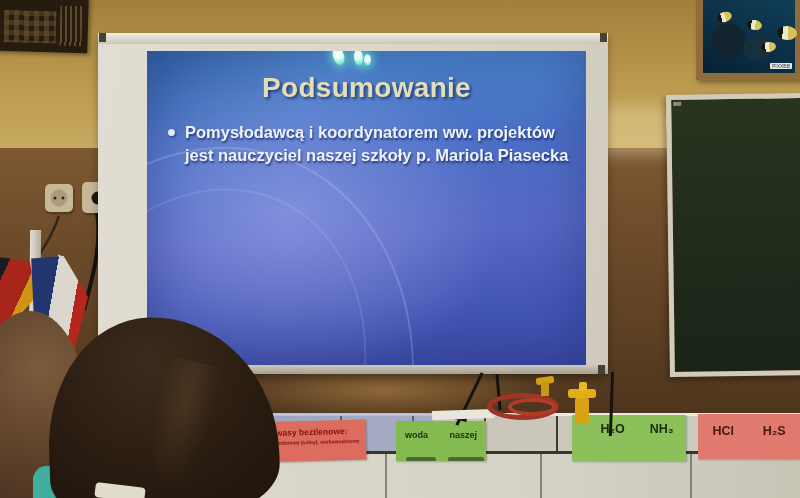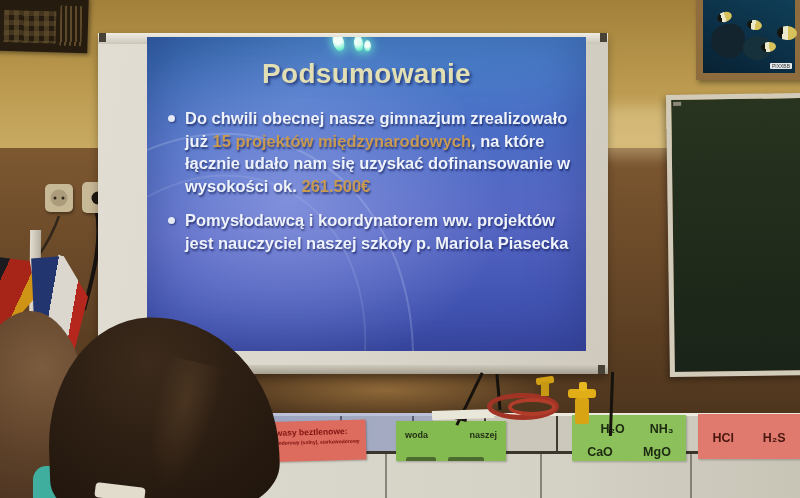--- a/index.html
+++ b/index.html
@@ -79,21 +79,21 @@
     background:linear-gradient(100deg,#e1ddd2 0%,#dad6cb 55%,#cfcabd 100%);
     border-radius:2px; box-shadow:0 4px 9px rgba(0,0,0,0.3); }
   .screen-topbar { position:absolute; left:0; top:0; width:100%; height:11px;
     background:linear-gradient(180deg,#f0ede4,#cbc6b9); }
   .screen-bottombar { position:absolute; left:0; bottom:0; width:100%; height:9px;
     background:linear-gradient(180deg,#cdc8bb,#a59f90); }
   .corner { position:absolute; width:7px; height:9px; background:#45403510; background:#474136; }
   .corner.tl { left:1px; top:0; } .corner.tr { right:1px; top:0; }
   .corner.bl { left:2px; bottom:0; } .corner.br { right:3px; bottom:0; }
   
-  .slide { position:absolute; left:49px; top:4px; width:439px; height:314px; overflow:hidden;
+  .slide { position:absolute; left:49px; top:18px; width:439px; height:314px; overflow:hidden;
     background:
       radial-gradient(ellipse 300px 240px at 32% 52%, rgba(165,175,238,0.55), rgba(165,175,238,0) 72%),
       radial-gradient(ellipse 260px 160px at 0% 0%, rgba(18,40,110,0.35), rgba(18,40,110,0) 70%),
       linear-gradient(176deg,#4b87cd 4%,#4a6ec5 32%,#5667c4 58%,#4254b2 84%,#3c4aa6 100%);
     box-shadow:inset 0 0 55px rgba(18,28,90,0.35); }
   .arc { position:absolute; border-radius:50%; border:2px solid rgba(225,235,255,0.2); }
   .arc.a1 { left:-170px; top:90px; width:430px; height:540px; transform:rotate(20deg); }
   .arc.a2 { left:-120px; top:130px; width:330px; height:430px; transform:rotate(24deg); opacity:0.6; }
   .glare { position:absolute; border-radius:50%;
     background:radial-gradient(circle at 50% 40%, #f2fff9 0 30%, #6deccb 75%, rgba(110,236,203,0) 100%);
@@ -121,31 +121,31 @@
   .tile-tint { position:absolute; left:0; top:0; width:235px; height:38px; background:rgba(118,138,205,0.42); }
   .groove { position:absolute; left:0; top:38px; width:100%; height:3px; background:#3a362c; }
   .front { position:absolute; left:0; top:41px; width:100%; height:44px;
     background:linear-gradient(90deg,#dbd8cd 0%,#d4d1c5 60%,#c8c4b6 100%); }
   .front-line { position:absolute; top:0; width:2px; height:100%; background:rgba(58,53,43,0.5); }
   
   .poster { position:absolute; box-shadow:1px 1px 2px rgba(0,0,0,0.25); overflow:hidden; }
   .poster.acids { left:55px; top:8px; width:113px; height:40px; background:#dd6b5e; transform:rotate(-1.5deg); }
   .poster.acids .p-title { margin-top:6px; text-align:center; font-size:8.5px; font-weight:bold; color:#801412; }
   .poster.acids .p-sub { margin-top:2px; text-align:center; font-size:5px; color:#7a1210; font-weight:bold; }
-  .poster.names { left:198px; top:8px; width:110px; height:40px; background:#84bb50; }
+  .poster.names { left:198px; top:8px; width:90px; height:40px; background:#84bb50; }
   .poster.names .p-row { display:flex; justify-content:space-between; padding:9px 9px 0 9px;
     font-size:9px; font-weight:bold; color:#233016; }
   .smudge { position:absolute; bottom:-2px; height:6px; background:rgba(30,42,20,0.55); border-radius:2px; }
   .poster.oxides { left:374px; top:2px; width:114px; height:46px; background:#8cc05a; }
   .poster.oxides .p-row, .poster.hcl .p-row { display:flex; justify-content:space-around;
     font-size:12.5px; font-weight:bold; color:#1d2a12; }
   .poster.oxides .p-row.r1 { margin-top:7px;margin-left:16px; }
   .poster.oxides .p-row.r2 { margin-top:9px; }
   .poster.hcl { left:500px; top:1px; width:102px; height:45px; background:#e17a6e; }
-  .poster.hcl .p-row { margin-top:17px; color:#49170f; }
+  .poster.hcl .p-row { margin-top:10px; color:#49170f; }
   
   .rod { position:absolute; background:#16120d; }
   .rod.r1 { left:468px; top:370px; width:3px; height:58px; transform:rotate(26deg); }
   .rod.r1b { left:449px; top:416px; width:18px; height:4px; transform:rotate(14deg); background:#1a150f; }
   .rod.r2 { left:610px; top:372px; width:3px; height:64px; transform:rotate(2deg); }
   .rod.r3 { left:497px; top:374px; width:3px; height:36px; transform:rotate(-5deg); }
   .coil { position:absolute; left:487px; top:393px; width:72px; height:27px;
     border:5px solid #a23425; border-radius:50%; }
   .coil2 { position:absolute; left:508px; top:398px; width:48px; height:18px;
     border:4px solid #b23c2a; border-radius:50%; }
@@ -240,24 +240,20 @@
       <div class="arc a2"></div>
       <div class="glare g1"></div>
       <div class="glare g2"></div>
       <div class="glare g3"></div>
 
       <div class="slide-title">Podsumowanie</div>
 
       <div class="bullets">
         <div class="bullet">
           <div class="dot"></div>
-          <div class="txt"><span>Do chwili obecnej nasze gimnazjum zrealizowało już </span><span class="hl">15 projektów międzynarodowych</span><span>, na które łącznie udało nam się uzyskać dofinansowanie w wysokości ok. </span><span class="hl">261.500€</span></div>
-        </div>
-        <div class="bullet">
-          <div class="dot"></div>
           <div class="txt"><span>Pomysłodawcą i koordynatorem ww. projektów jest nauczyciel naszej szkoły p. Mariola Piasecka</span></div>
         </div>
       </div>
     </div>
   </div>
 
   <div class="bench z15">
     <div class="tile-edge"></div>
     <div class="tile-row"></div>
     <div class="tile-tint"></div>
@@ -279,24 +275,20 @@
         <span>naszej</span>
       </div>
       <div class="smudge" style="left:10px; width:30px;"></div>
       <div class="smudge" style="left:52px; width:36px;"></div>
     </div>
 
     <div class="poster oxides">
       <div class="p-row r1">
         <span>H₂O</span>
         <span>NH₃</span>
-      </div>
-      <div class="p-row r2">
-        <span>CaO</span>
-        <span>MgO</span>
       </div>
     </div>
 
     <div class="poster hcl">
       <div class="p-row">
         <span>HCl</span>
         <span>H₂S</span>
       </div>
     </div>
   </div>

